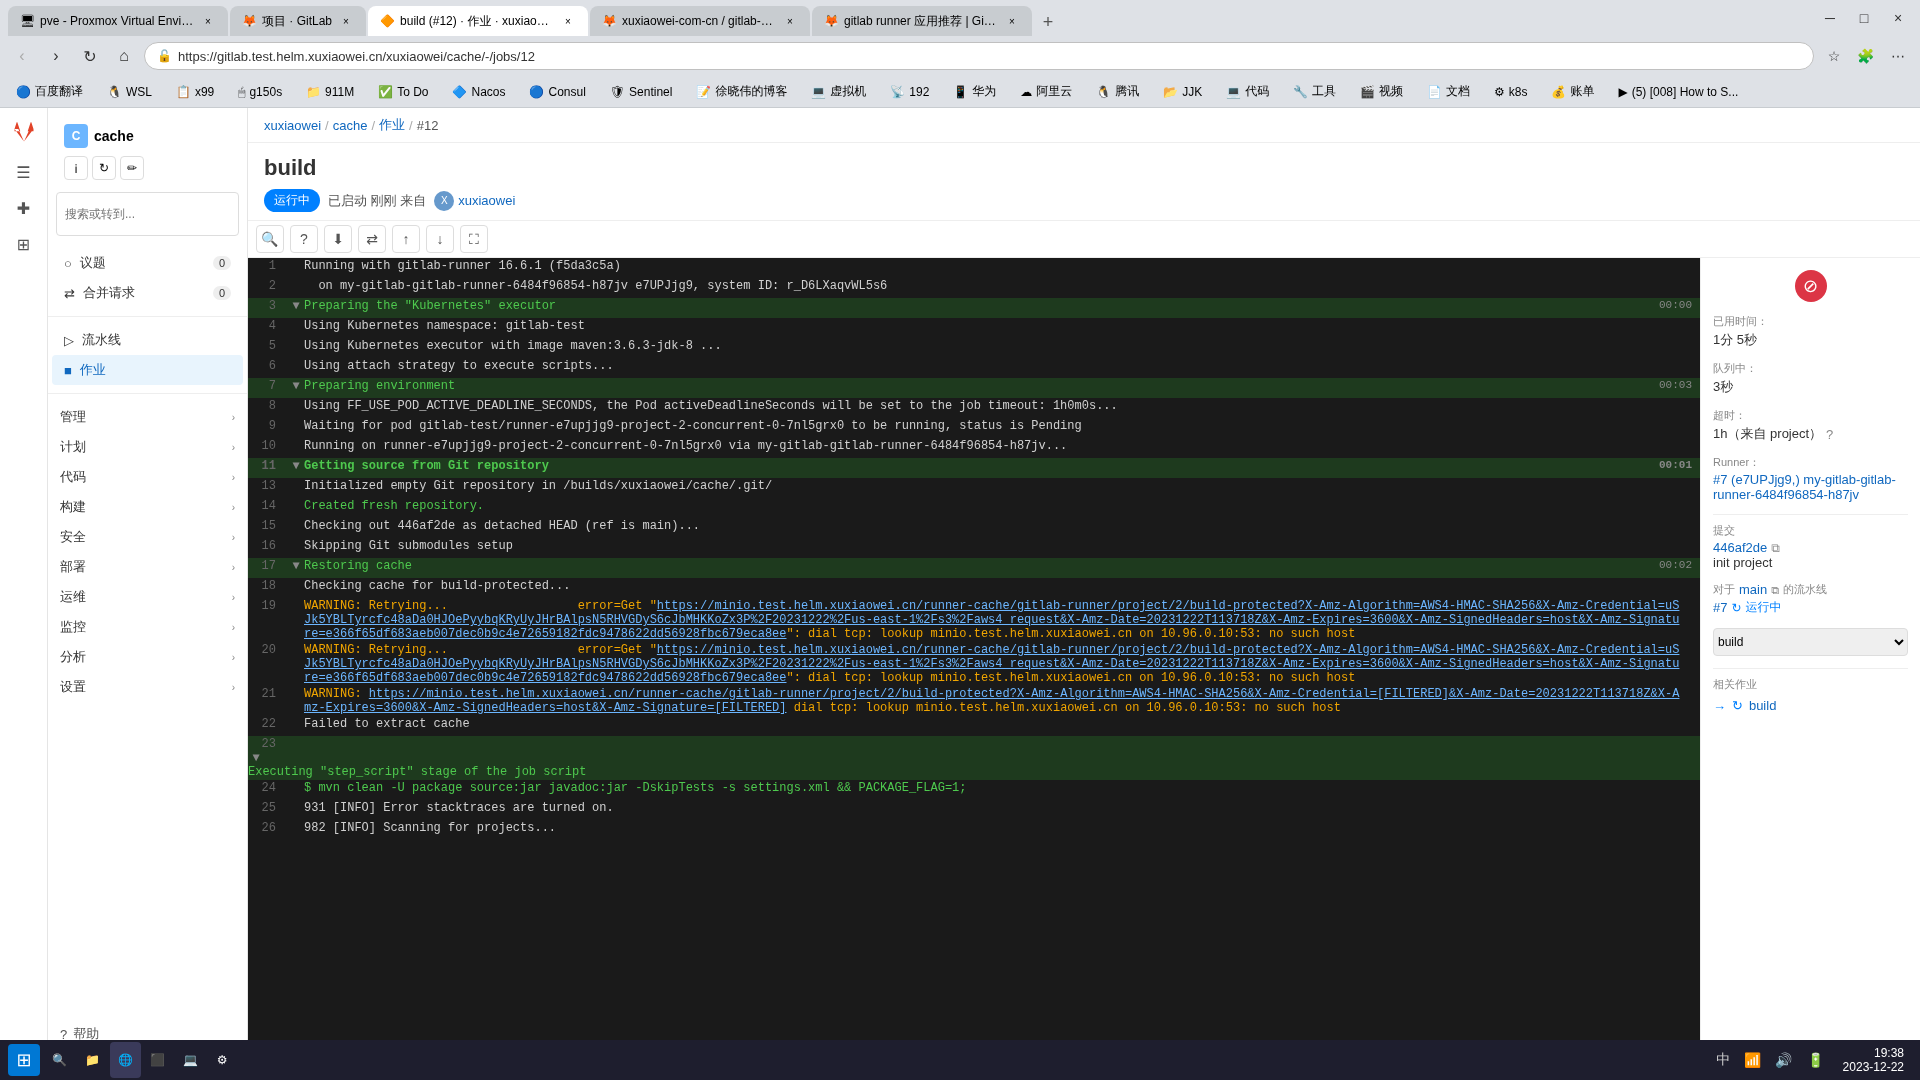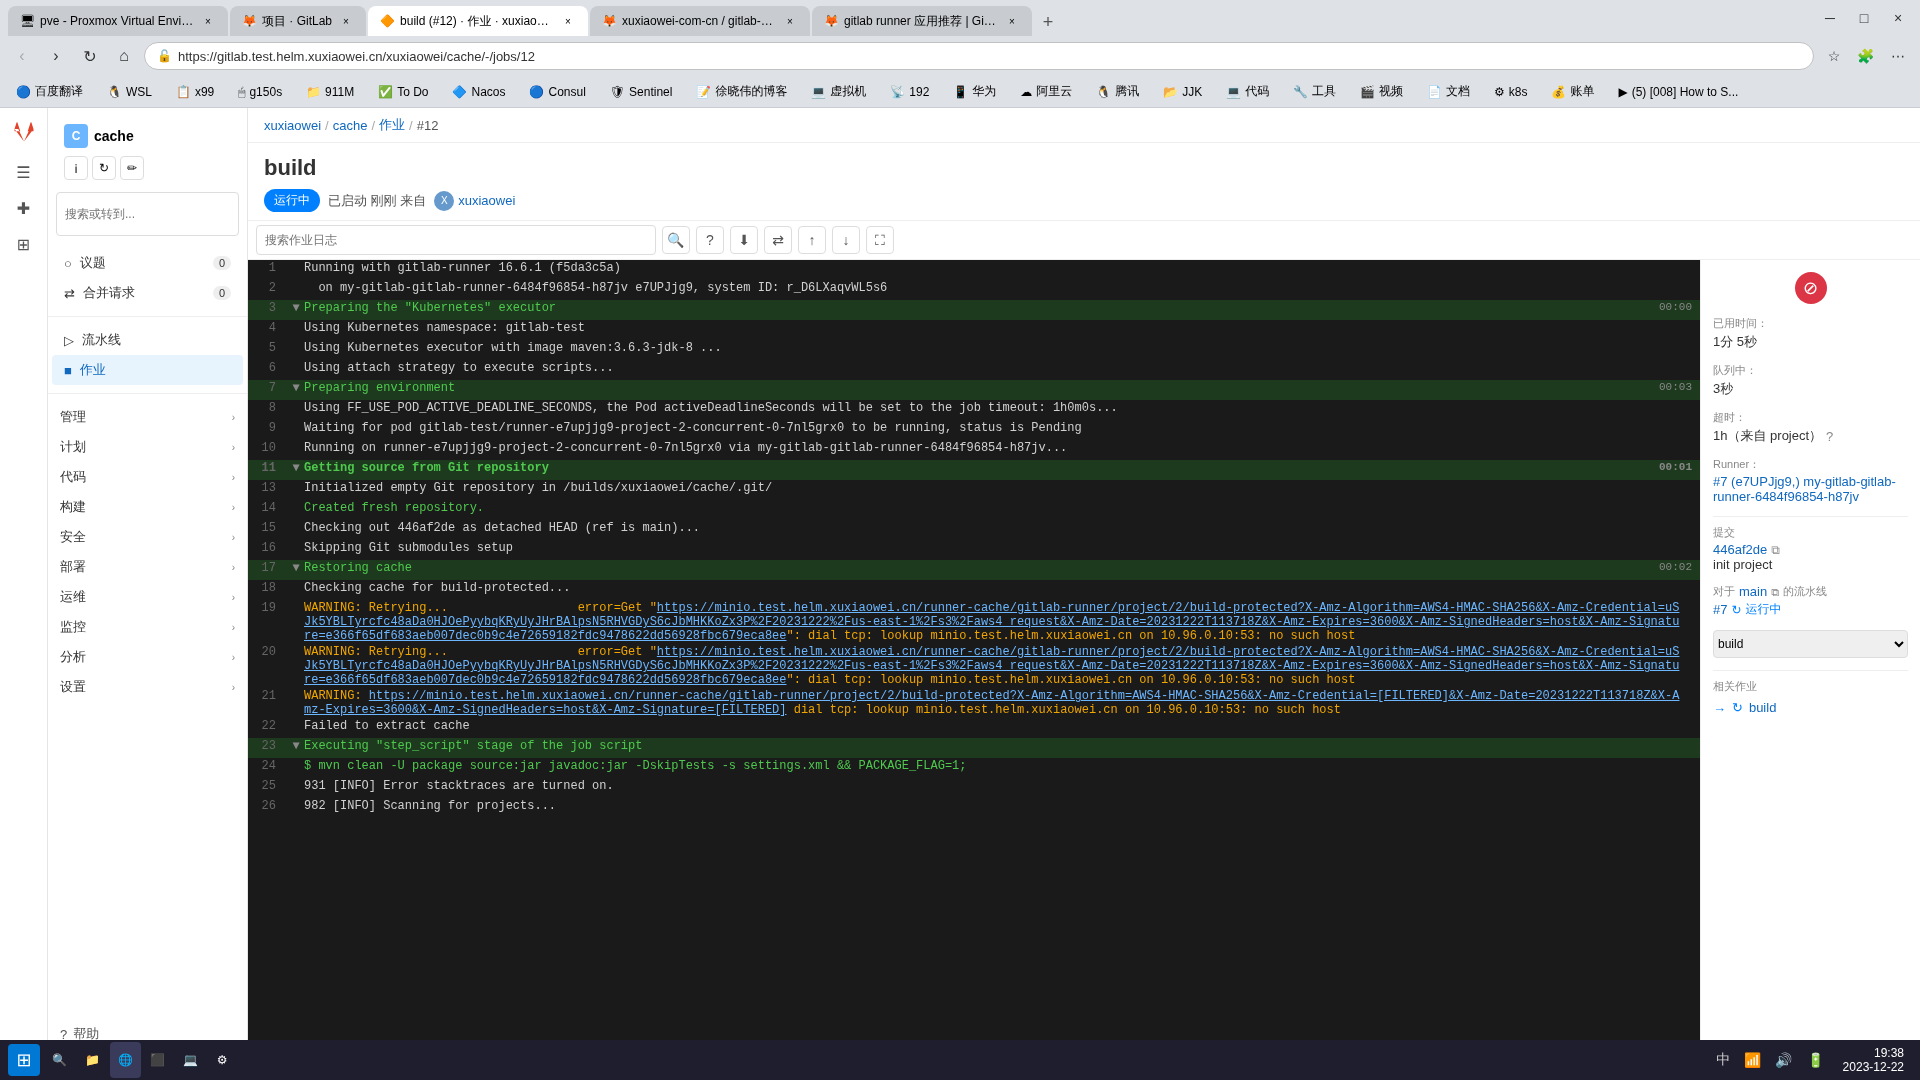--- a/index.html
+++ b/index.html
@@ -388,21 +388,20 @@
           <span class="status-badge status-running">运行中</span>
           <span class="job-meta-text">已启动 刚刚 来自</span>
           <div class="job-meta-user">
             <div class="avatar-sm">X</div>
             <a style="color:#1068bf;text-decoration:none;">xuxiaowei</a>
           </div>
         </div>
       </div>
 
       <div class="log-toolbar">
-        <input type="text" class="log-search" placeholder="搜索作业日志" style="">
         <div class="log-toolbar-btn">🔍</div>
         <div class="log-toolbar-btn">?</div>
         <div class="log-toolbar-btn">⬇</div>
         <div class="log-toolbar-btn">⇄</div>
         <div class="log-toolbar-btn">↑</div>
         <div class="log-toolbar-btn">↓</div>
         <div class="log-toolbar-btn">⛶</div>
       </div>
 
       <div class="job-log-container">
@@ -532,21 +531,21 @@
             <span class="log-section-toggle"></span>
             <span class="log-content log-yellow">WARNING: <span class="log-link">https://minio.test.helm.xuxiaowei.cn/runner-cache/gitlab-runner/project/2/build-protected?X-Amz-Algorithm=AWS4-HMAC-SHA256&amp;X-Amz-Credential=[FILTERED]&amp;X-Amz-Date=20231222T113718Z&amp;X-Amz-Expires=3600&amp;X-Amz-SignedHeaders=host&amp;X-Amz-Signature=[FILTERED]</span> dial tcp: lookup minio.test.helm.xuxiaowei.cn on 10.96.0.10:53: no such host</span>
           </div>
 
           <div class="log-line">
             <span class="log-num">22</span>
             <span class="log-section-toggle"></span>
             <span class="log-content">Failed to extract cache</span>
           </div>
 
-          <div class="log-line log-section-header" style="background:#1e3a1e;">
+          <div class="log-line log-section-header" style="background:#1e3a1e;flex-direction:column;">
             <span class="log-num">23</span>
             <span class="log-section-toggle">▼</span>
             <span class="log-content log-green">Executing "step_script" stage of the job script</span>
           </div>
 
           <div class="log-line">
             <span class="log-num">24</span>
             <span class="log-section-toggle"></span>
             <span class="log-content log-green">$ mvn clean -U package source:jar javadoc:jar -DskipTests -s settings.xml &amp;&amp; PACKAGE_FLAG=1;</span>
           </div>

